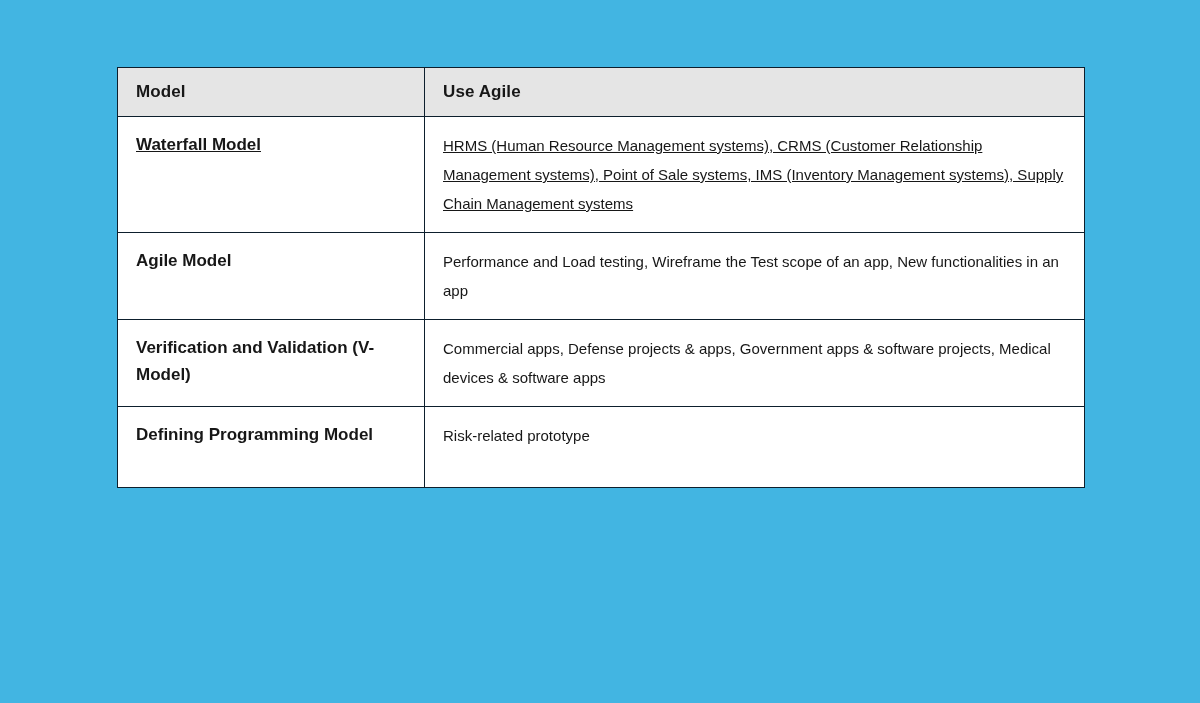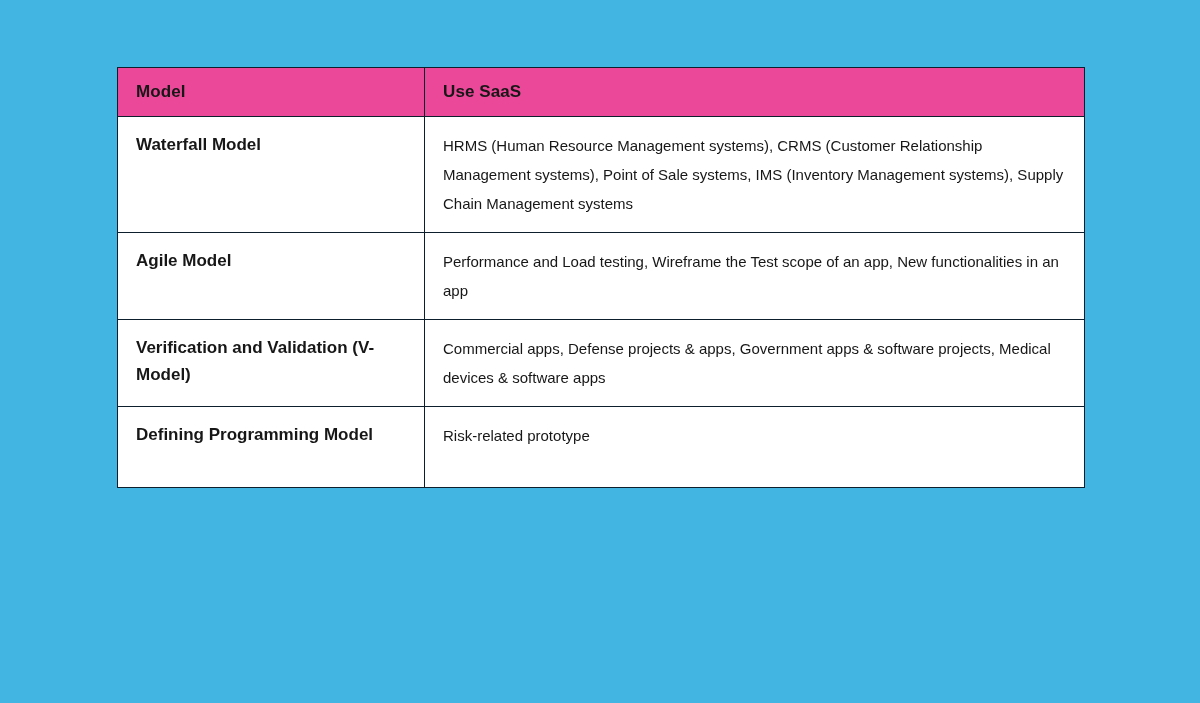--- a/index.html
+++ b/index.html
@@ -31,60 +31,60 @@
   }
   table.models th, table.models td {
     vertical-align: top;
     text-align: left;
     padding: 14px 18px;
     color: #171717;
   }
   col.col-model { width: 307px; }
   col.col-usecases { width: 660px; }
   thead th {
-    background: #ec4899;
+    background: #e5e5e5;
     font-size: 17px;
     font-weight: bold;
     padding-top: 15px;
     padding-bottom: 15px;
     letter-spacing: 0.1px;
     margin-left: 12px;
   }
   td.model-cell {
     font-size: 17px;
     font-weight: bold;
     line-height: 27px;
   }
   td.usecase-cell {
     font-size: 15px;
     font-weight: 400;
     line-height: 29px;
     color: #1d1d1d;
   }
   
-  tr.row-0 td { height: 76px; }
+  tr.row-0 td { height: 76px; text-decoration: underline; }
   tr.row-1 td { height: 52px; }
   tr.row-2 td { height: 53px; }
   tr.row-3 td { height: 51px; }
   tr.row-4 td { height: 52px; }
   tr.row-5 td { height: 52px; }
 </style>
 </head>
 <body>
 
 <div class="table-wrap">
   <table class="models">
     <colgroup>
       <col class="col-model">
       <col class="col-usecases">
     </colgroup>
     <thead>
       <tr>
         <th>Model</th>
-        <th>Use SaaS</th>
+        <th>Use Agile</th>
       </tr>
     </thead>
     <tbody>
       <tr class="row-0">
         <td class="model-cell">Waterfall Model</td>
         <td class="usecase-cell">HRMS (Human Resource Management systems), CRMS (Customer Relationship Management systems), Point of Sale systems, IMS (Inventory Management systems), Supply Chain Management systems</td>
       </tr>
       <tr class="row-1">
         <td class="model-cell">Agile Model</td>
         <td class="usecase-cell">Performance and Load testing, Wireframe the Test scope of an app, New functionalities in an app</td>

